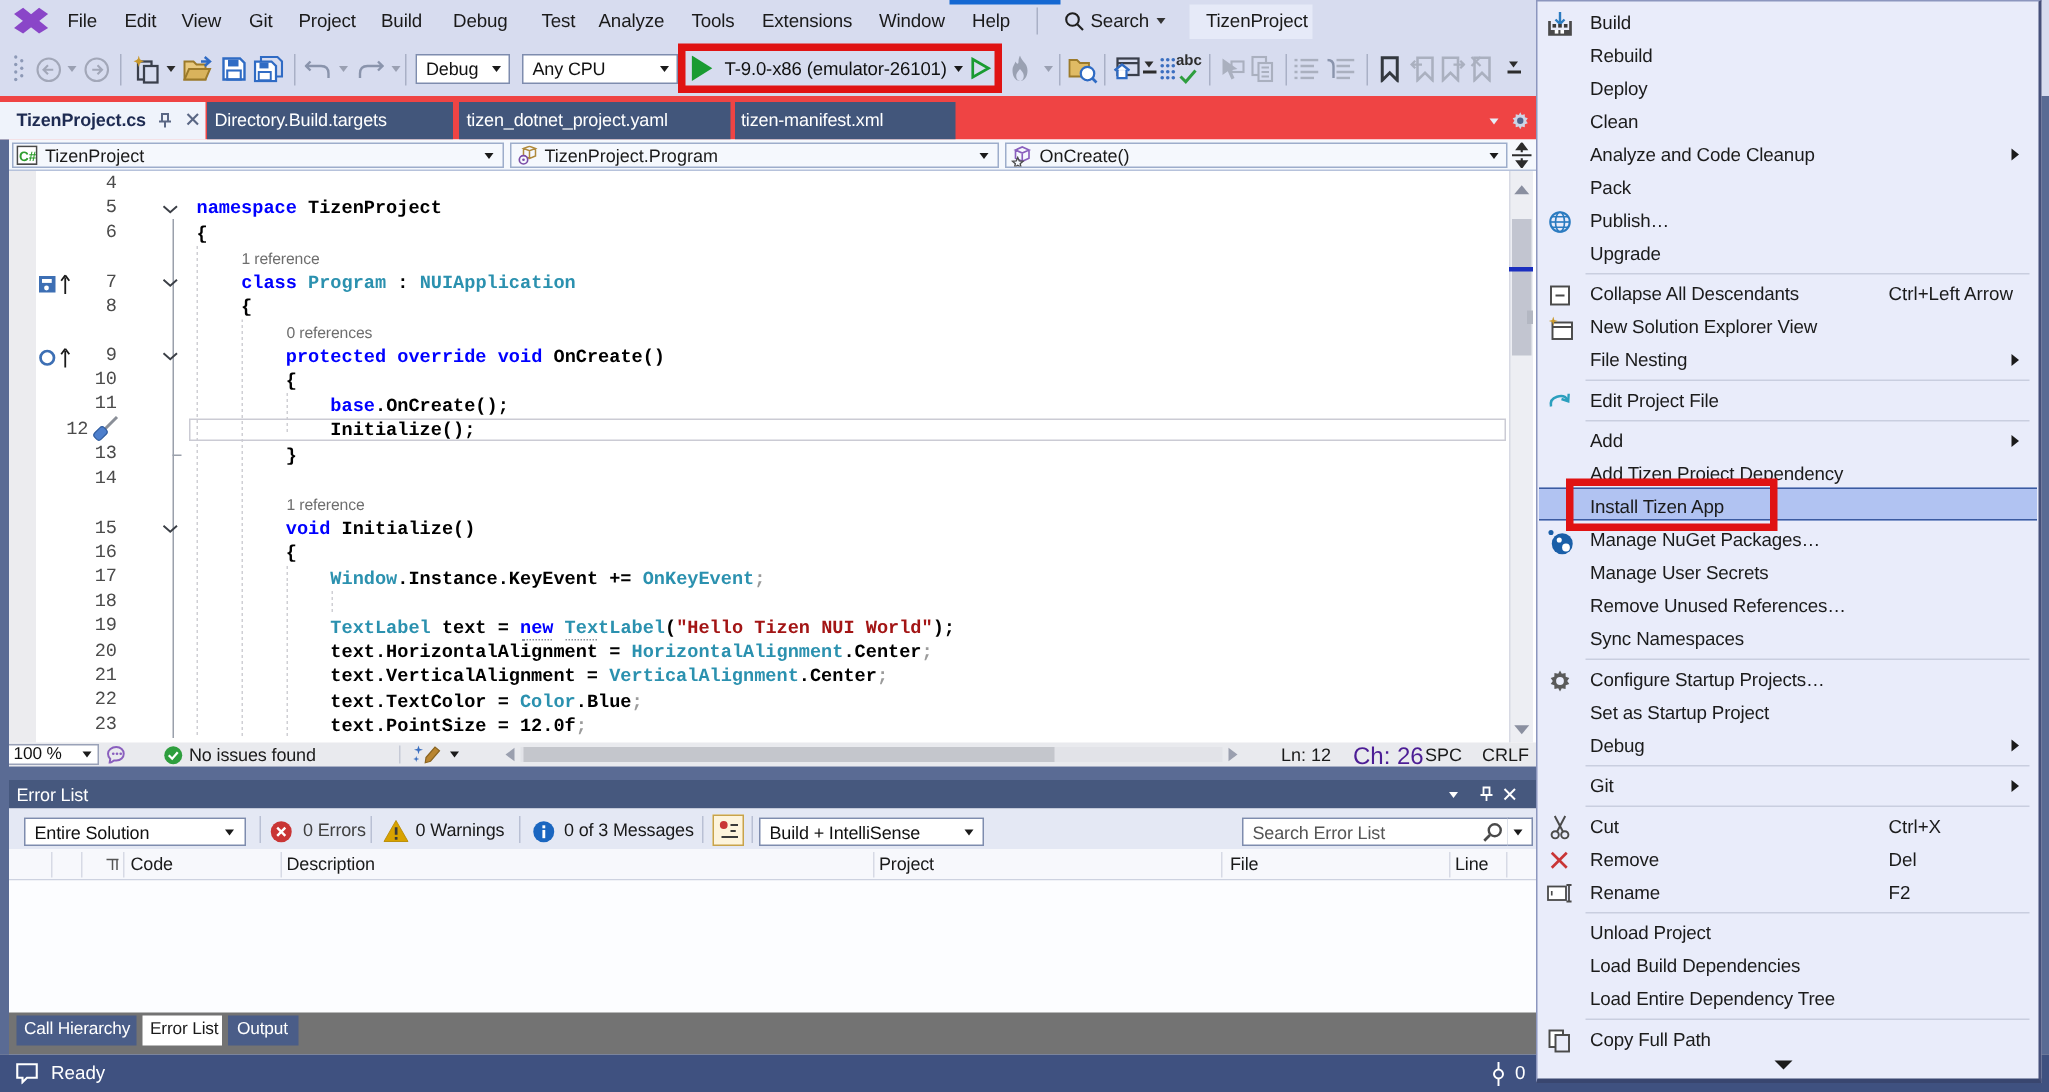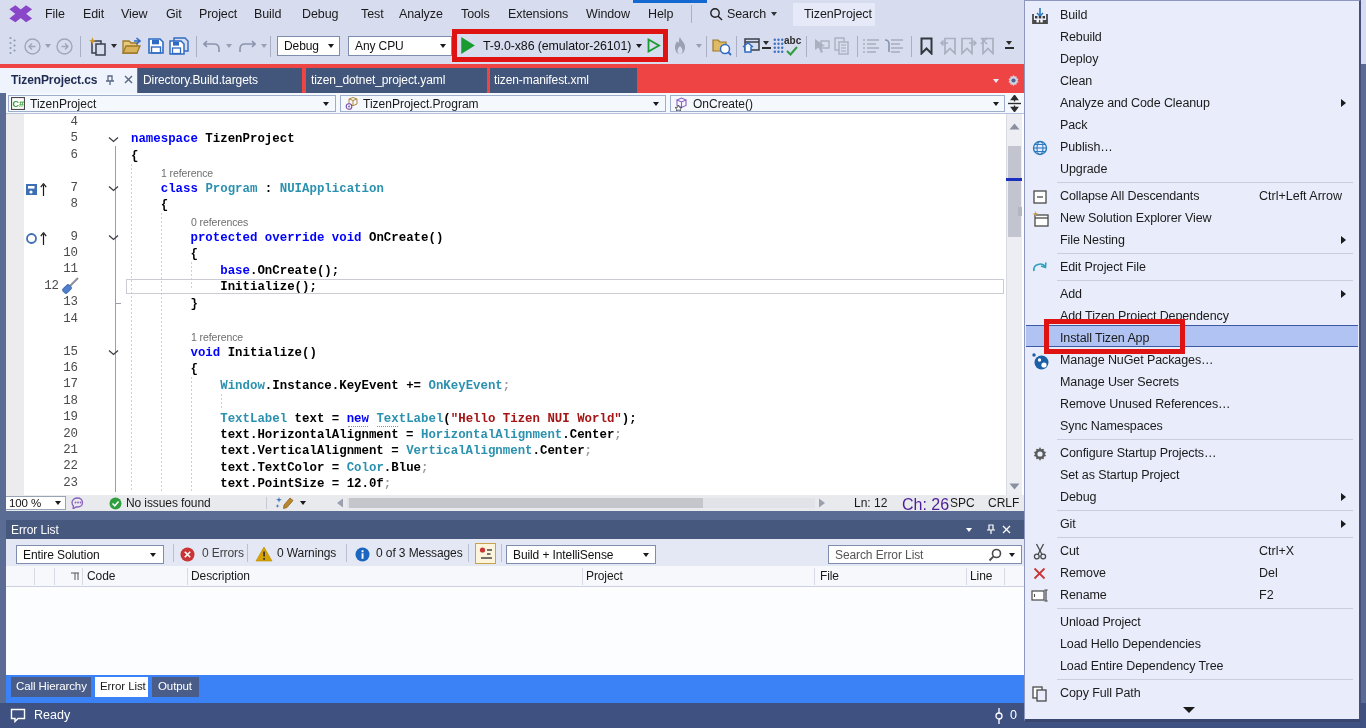--- a/index.html
+++ b/index.html
@@ -492,21 +492,21 @@
         </g>
       </svg>
 <div class="ab tx" style="left:87px;top:3px;font-size:12px;color:#1a1a1a;letter-spacing:-0.1px">Code</div>
 <div class="ab tx" style="left:191px;top:3px;font-size:12px;color:#1a1a1a;letter-spacing:-0.1px">Description</div>
 <div class="ab tx" style="left:586px;top:3px;font-size:12px;color:#1a1a1a;letter-spacing:-0.1px">Project</div>
 <div class="ab tx" style="left:820px;top:3px;font-size:12px;color:#1a1a1a;letter-spacing:-0.1px">File</div>
 <div class="ab tx" style="left:970px;top:3px;font-size:12px;color:#1a1a1a;letter-spacing:-0.1px">Line</div>
 </div>
 <div class="ab" id="elbody" style="left:0;top:587px;width:1024px;height:88px;background:#fcfdff"></div>
 
-<div class="ab" id="btabs" style="left:0;top:675px;width:1366px;height:28px;background:#3b82f6">
+<div class="ab" id="btabs" style="left:0;top:675px;width:1366px;height:28px;background:#737373">
 <div class="ab" style="left:11px;top:2px;width:80px;height:20px;background:#4a5d88"></div>
 <div class="ab tx" style="left:16px;top:5px;font-size:11.5px;color:#fff;letter-spacing:-0.1px">Call Hierarchy</div>
 <div class="ab" style="left:95px;top:2px;width:53px;height:20px;background:#fff"></div>
 <div class="ab tx" style="left:100px;top:5px;font-size:11.5px;color:#1a1a1a;letter-spacing:-0.1px">Error List</div>
 <div class="ab" style="left:152px;top:2px;width:47px;height:20px;background:#4a5d88"></div>
 <div class="ab tx" style="left:158px;top:5px;font-size:11.5px;color:#fff;letter-spacing:-0.1px">Output</div>
 </div>
 
 <div class="ab" id="statusbar" style="left:0;top:703px;width:1366px;height:25px;background:#3f5180">
 <svg class="ab" style="left:10px;top:5px" width="16" height="15" viewBox="0 0 16 15">
@@ -634,21 +634,21 @@
 <div class="mitem" style="top:583px">Rename</div>
 <div class="mshort" style="top:583px">F2</div>
 <div class="ab" style="left:0;top:583px;width:30px;height:22px">
         <svg class="ab" style="left:6px;top:5px" width="18" height="13" viewBox="0 0 18 13">
           <rect x="1" y="2" width="12" height="9" fill="#fff" stroke="#4a4a4a" stroke-width="1.2"></rect>
           <line x1="3.5" y1="5" x2="3.5" y2="8" stroke="#4a4a4a" stroke-width="1.1"></line>
           <path d="M15,1 V12 M13.3,1 H16.7 M13.3,12 H16.7" stroke="#4a4a4a" stroke-width="1.2" fill="none"></path>
         </svg>
       </div>
 <div class="mitem" style="top:610px">Unload Project</div>
-<div class="mitem" style="top:632px">Load Hello Dependencies</div>
+<div class="mitem" style="top:632px">Load Build Dependencies</div>
 <div class="mitem" style="top:654px">Load Entire Dependency Tree</div>
 <div class="mitem" style="top:681px">Copy Full Path</div>
 <div class="ab" style="left:0;top:681px;width:30px;height:22px">
         <svg class="ab" style="left:7px;top:4px" width="15" height="16" viewBox="0 0 15 16">
           <rect x="1" y="1" width="9" height="11" fill="#fff" stroke="#4a4a4a" stroke-width="1.3"></rect>
           <rect x="5" y="4" width="9" height="11" fill="#e9ecfa" stroke="#4a4a4a" stroke-width="1.3"></rect>
         </svg>
       </div>
 <div class="msep" style="top:181px"></div>
 <div class="msep" style="top:252px"></div>

